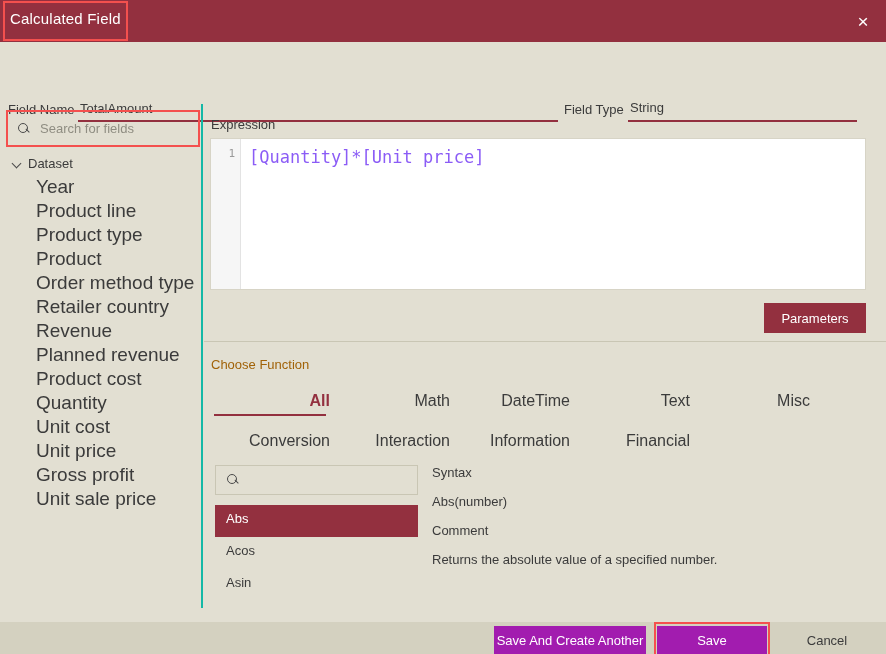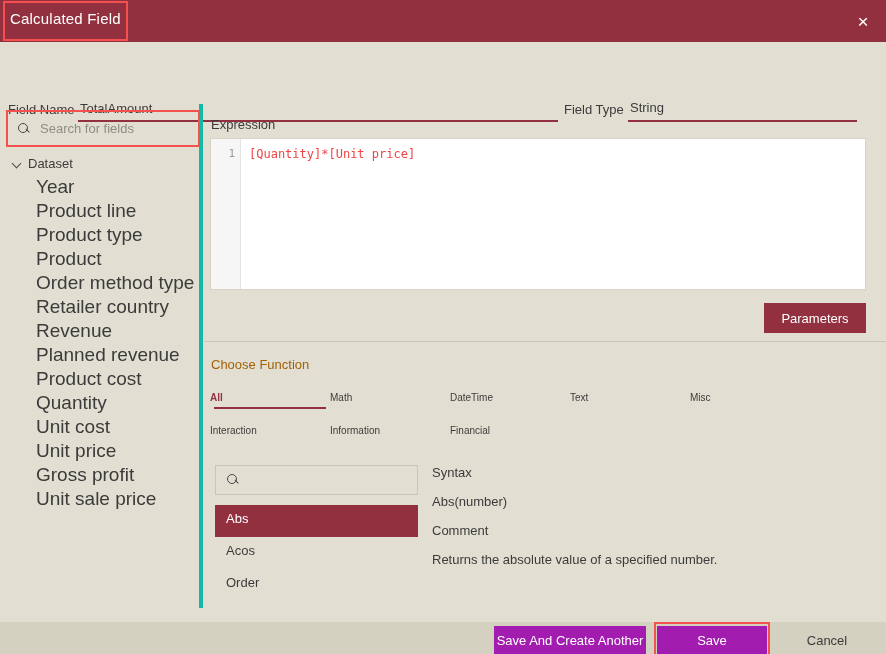--- a/index.html
+++ b/index.html
@@ -55,21 +55,21 @@
   .chev::before {
     content: ""; position: absolute; left: 1px; top: 2px;
     width: 8px; height: 8px;
     border-right: 1.6px solid #2d2d2d; border-bottom: 1.6px solid #2d2d2d;
     transform: rotate(45deg);
   }
 
   
   .leftpanel {
     position: absolute; left: 0; top: 104px; width: 203px; height: 504px;
-    border-right: 4px solid #14b8a6;
+    border-right: 2px solid #14b8a6;
   }
   .field-search {
     position: absolute; left: 8px; top: 8px; width: 188px; height: 33px;
     display: flex; align-items: center; gap: 10px; padding-left: 10px;
   }
   .field-search-hl {
     position: absolute; left: 6px; top: 6px; width: 194px; height: 37px;
     border: 2px solid #f4504e; pointer-events: none;
   }
   .search-input {
@@ -112,41 +112,41 @@
     position: absolute; left: 210px; top: 138px; width: 656px; height: 152px;
     background: #ffffff; border: 1px solid #d7d4c6; display: flex;
   }
   .gutter {
     width: 30px; background: #f6f6f6; border-right: 1px solid #e3e3e3;
     font-family: "DejaVu Sans Mono", monospace; font-size: 11px;
     color: #9a9a9a; text-align: right; padding: 8px 5px 0 0;
   }
   .code {
     flex: 1; padding: 8px 16px 0 8px;
-    font-family: "DejaVu Sans Mono", monospace; font-size: 12px;
-    color: #ef4444; white-space: pre; outline: none;
+    font-family: "DejaVu Sans Mono", monospace; font-size: 17px;
+    color: #8b5cf6; white-space: pre; outline: none;
   }
   .params-btn {
     position: absolute; left: 764px; top: 303px; width: 102px; height: 30px;
     background: #93303f; color: #ffffff; border: none;
     font-size: 13px; font-family: "Liberation Sans", sans-serif; cursor: pointer;
   }
   .hdivider {
     position: absolute; left: 204px; top: 341px; width: 682px;
     border-top: 1px solid #c9c6b4;
   }
 
   
   .choose-label { position: absolute; left: 211px; top: 357px; font-size: 13px; color: #a16207; }
   .fn-tabs {
     position: absolute; left: 210px; top: 388px; width: 660px;
   }
   .fn-tab-row { display: flex; }
   .fn-tab {
-    width: 120px; text-align: left; font-size: 10px; color: #3b3b3b;
+    width: 120px; text-align: right; font-size: 16px; color: #3b3b3b;
     padding: 4px 0 6px 0; cursor: pointer; position: relative;
   }
   .fn-tab.active { color: #93303f; font-weight: bold; }
   .fn-tab.active::after {
     content: ""; position: absolute; left: 4px; right: 4px; bottom: 0;
     height: 2px; background: #93303f;
   }
   .fn-tab-row.row2 { margin-top: 12px; }
 
   .fn-search {
@@ -254,35 +254,36 @@
 
   <div class="fn-tabs">
     <div class="fn-tab-row">
       <div class="fn-tab active">All</div>
       <div class="fn-tab">Math</div>
       <div class="fn-tab">DateTime</div>
       <div class="fn-tab">Text</div>
       <div class="fn-tab">Misc</div>
     </div>
     <div class="fn-tab-row row2">
+      <div class="fn-tab">Conversion</div>
       <div class="fn-tab">Interaction</div>
       <div class="fn-tab">Information</div>
       <div class="fn-tab">Financial</div>
     </div>
   </div>
 
   <div class="fn-search">
     <span class="mag"></span>
     <input class="fn-search-input" type="text" placeholder="" style="">
   </div>
 
   <div class="fn-list">
     <div class="fn-item selected">Abs</div>
     <div class="fn-item">Acos</div>
-    <div class="fn-item">Order</div>
+    <div class="fn-item">Asin</div>
   </div>
 
   <div class="fn-detail">
     <div class="fn-detail-row">Syntax</div>
     <div class="fn-detail-row">Abs(number)</div>
     <div class="fn-detail-row">Comment</div>
     <div class="fn-detail-row">Returns the absolute value of a specified number.</div>
   </div>
 
   <div class="footer"></div>

